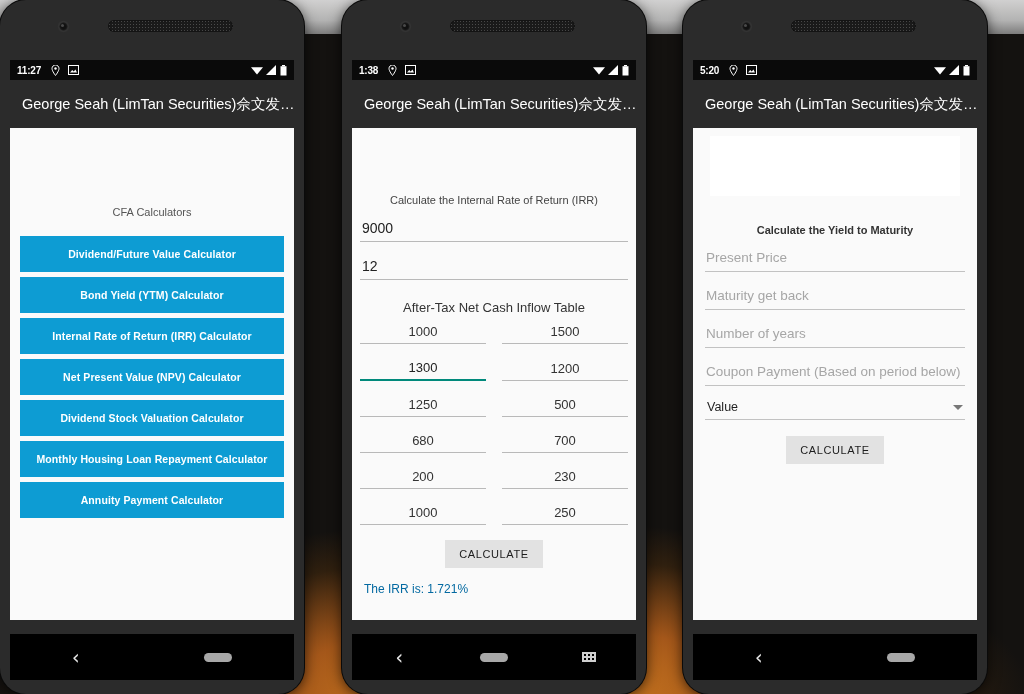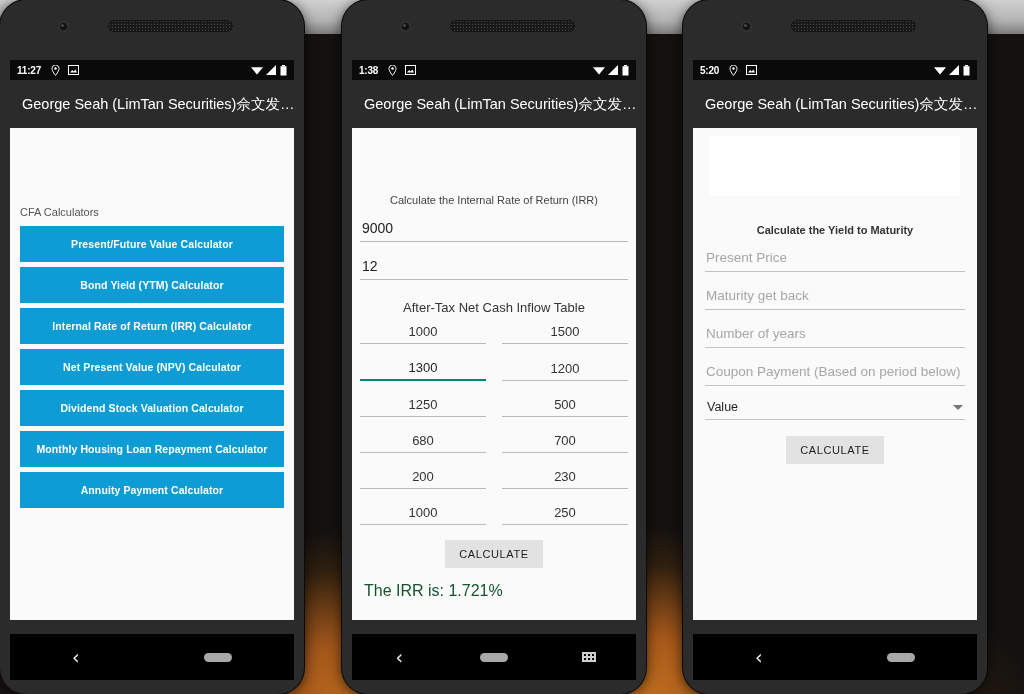--- a/index.html
+++ b/index.html
@@ -78,21 +78,21 @@
   .navbar.np2 .slot{width:33.33%;display:flex;align-items:center;justify-content:center;}
   .nav-back{color:#e6e6e6;font-size:19px;line-height:1;font-family:"DejaVu Sans",sans-serif;}
   .nav-home{width:28px;height:9px;border-radius:5px;background:#a8a8a8;}
   .nav-kb{width:14px;height:10px;background:
       linear-gradient(#cfcfcf,#cfcfcf);
       -webkit-mask-image:repeating-linear-gradient(90deg,#000 0 2px,transparent 2px 4px),repeating-linear-gradient(0deg,#000 0 2px,transparent 2px 4px);
       mask-image:repeating-linear-gradient(90deg,#000 0 2px,transparent 2px 4px),repeating-linear-gradient(0deg,#000 0 2px,transparent 2px 4px);}
 
   
   .menu-wrap{padding:0 10px;}
-  .menu-title{font-size:11px;color:#555;padding:78px 0 8px;}
+  .menu-title{text-align:center;font-size:11px;color:#555;padding:78px 0 18px;}
   .btn-blue{
     display:block;width:100%;box-sizing:border-box;
     background:#0d9cd3;color:#fff;border:0;
     font-family:"Liberation Sans",sans-serif;
     font-size:10.5px;font-weight:bold;text-align:center;
     padding:12px 4px;margin-bottom:5px;letter-spacing:.1px;
   }
 
   
   .s2{padding:0 8px;box-sizing:border-box;}
@@ -111,21 +111,21 @@
     font-family:"Liberation Sans",sans-serif;font-size:13px;color:#333;
     padding:5px 2px 4px;margin-bottom:11px;outline:none;
   }
   .cell.focused{border-bottom:2px solid #00897b;color:#222;}
   .calc-btn{
     display:block;margin:4px auto 0;background:#e2e2e2;border:0;
     font-family:"Liberation Sans",sans-serif;
     font-size:11px;color:#1d1d1d;letter-spacing:.6px;
     padding:8px 14px;cursor:pointer;
   }
-  .result{font-size:16px;color:#14532d;margin:14px 0 0 4px;}
+  .result{font-size:12px;color:#0369a1;margin:14px 0 0 4px;}
 
   
   .s3{padding:0 12px;box-sizing:border-box;}
   .adbox{height:60px;background:#fff;margin:8px 5px 0;}
   .sec-title3{text-align:center;font-size:11px;color:#333;font-weight:bold;padding:28px 0 10px;}
   .field3{
     border:0;border-bottom:1px solid #c2c2c2;background:transparent;
     width:100%;box-sizing:border-box;
     font-family:"Liberation Sans",sans-serif;font-size:13.5px;color:#0f766e;
     padding:4px 1px 6px;margin-bottom:12px;outline:none;
@@ -181,21 +181,21 @@
       </span>
     </div>
 
     <div class="appbar">
       <span>George Seah (LimTan Securities)佘文发…</span>
     </div>
 
     <div class="content">
       <div class="menu-wrap">
         <div class="menu-title">CFA Calculators</div>
-        <button class="btn-blue">Present/Future Value Calculator</button>
+        <button class="btn-blue">Dividend/Future Value Calculator</button>
         <button class="btn-blue">Bond Yield (YTM) Calculator</button>
         <button class="btn-blue">Internal Rate of Return (IRR) Calculator</button>
         <button class="btn-blue">Net Present Value (NPV) Calculator</button>
         <button class="btn-blue">Dividend Stock Valuation Calculator</button>
         <button class="btn-blue">Monthly Housing Loan Repayment Calculator</button>
         <button class="btn-blue">Annuity Payment Calculator</button>
       </div>
     </div>
   </div>
 

